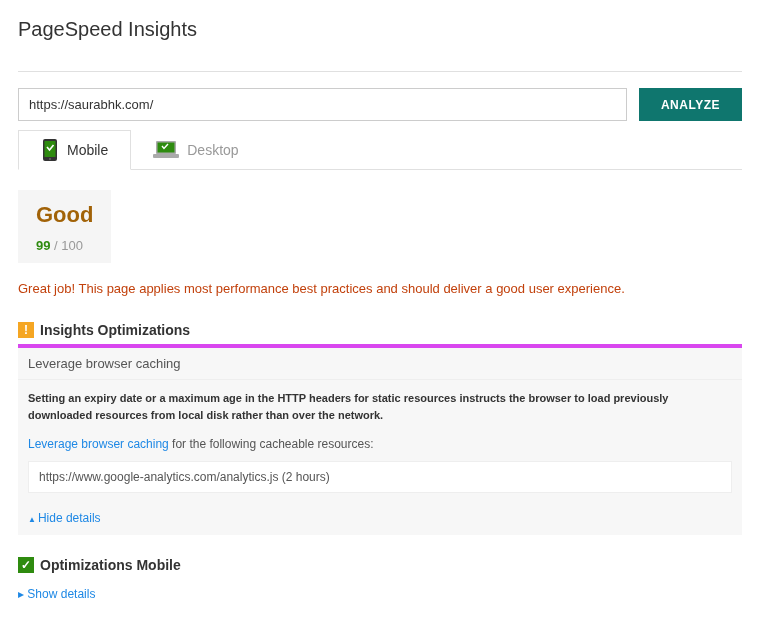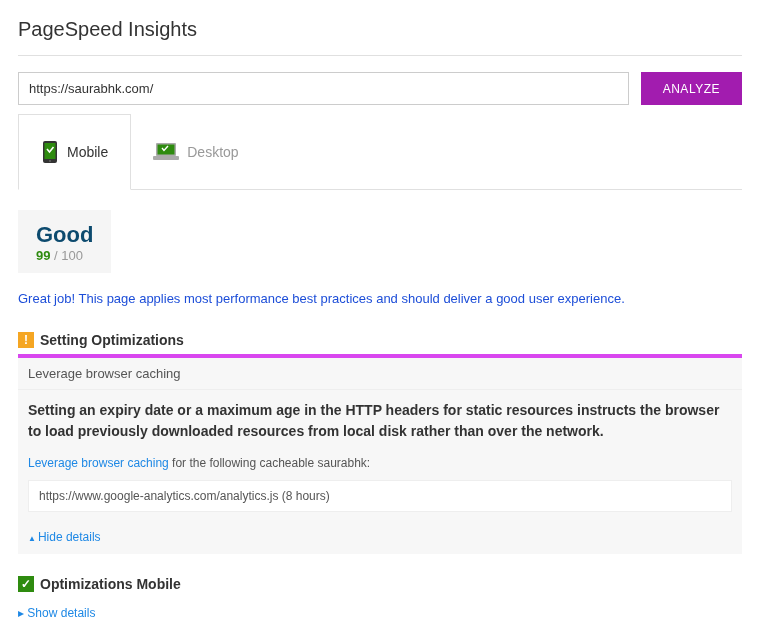--- a/index.html
+++ b/index.html
@@ -1,40 +1,40 @@
 <!DOCTYPE html>
 <html><head>
   <meta charset="utf-8">
   <style>
     * { box-sizing: border-box; margin: 0; padding: 0; }
     body { font-family: Arial, Helvetica, sans-serif; font-size: 13px; color: #333; background: #fff; width: 760px; }
     .container { padding: 18px; }
-    .page-title { font-size: 20px; font-weight: 400; color: #333; margin-bottom: 14px; }
+    .page-title { font-size: 20px; font-weight: 400; color: #333; margin-bottom: 30px; }
     .hr { border-top: 1px solid #e0e0e0; margin-bottom: 16px; }
     .url-row { display: flex; gap: 12px; margin-bottom: 9px; }
     .url-input { flex: 1; padding: 8px 10px; border: 1px solid #ccc; font-size: 13px; color: #333; }
-    .analyze-btn { background: #a21caf; color: #fff; border: none; padding: 9px 22px; font-size: 12px; font-weight: 400; letter-spacing: 0.5px; cursor: pointer; }
+    .analyze-btn { background: #0f766e; color: #fff; border: none; padding: 9px 22px; font-size: 12px; font-weight: 700; letter-spacing: 0.5px; cursor: pointer; }
     .tabs { display: flex; border-bottom: 1px solid #e0e0e0; }
-    .tab { display: flex; align-items: center; gap: 8px; padding: 26px 22px; cursor: pointer; color: #999; font-size: 14px; }
+    .tab { display: flex; align-items: center; gap: 8px; padding: 8px 22px; cursor: pointer; color: #999; font-size: 14px; }
     .tab.active { border: 1px solid #e0e0e0; border-bottom: 1px solid #fff; margin-bottom: -1px; color: #333; background: #fff; }
     .tab-icon { display: inline-flex; }
     .content { padding: 20px 0 0 0; }
     .score-box { display: inline-block; background: #f5f5f5; padding: 12px 18px 10px 18px; margin-bottom: 18px; }
-    .score-label { color: #0c4a6e; font-size: 22px; font-weight: 700; }
-    .score-value { margin-top: 0; font-size: 13px; }
+    .score-label { color: #a16207; font-size: 22px; font-weight: 700; }
+    .score-value { margin-top: 10px; font-size: 13px; }
     .score-num { color: #2e8b0f; font-weight: 700; }
     .score-total { color: #999; }
-    .summary { font-size: 13px; color: #1d4ed8; margin-bottom: 20px; }
+    .summary { font-size: 13px; color: #c2410c; margin-bottom: 20px; }
     .section-header { display: flex; align-items: center; gap: 6px; font-size: 14px; font-weight: 700; color: #333; padding: 6px 0; }
     .badge { width: 16px; height: 16px; display: inline-flex; align-items: center; justify-content: center; color: #fff; font-size: 12px; font-weight: 700; }
     .badge.warn { background: #f5a623; }
     .badge.ok { background: #2e8b0f; }
     .opt-box { background: #f7f7f7; border-top: 4px solid #d946ef; }
     .opt-sub { padding: 8px 10px; font-size: 13px; color: #555; border-bottom: 1px solid #eee; }
-    .opt-desc { padding: 10px 10px; font-size: 14px; font-weight: 700; color: #333; line-height: 1.5; }
+    .opt-desc { padding: 10px 10px; font-size: 11px; font-weight: 700; color: #333; line-height: 1.5; }
     .opt-link-row { padding: 4px 10px 10px 10px; font-size: 12px; color: #555; }
     .opt-link-row .link { color: #1e88e5; }
     .resource-box { background: #fff; margin: 0 10px 10px 10px; padding: 8px 10px; font-size: 12px; color: #555; border: 1px solid #eee; }
     .toggle { padding: 8px 10px 10px 10px; font-size: 12px; color: #1e88e5; cursor: pointer; margin-top: 8px; }
     .toggle .arrow { font-size: 8px; margin-right: 2px; }
     .show-details { padding: 8px 0; font-size: 12px; color: #1e88e5; cursor: pointer; }
   </style>
 </head>
 <body>
 
@@ -77,29 +77,29 @@
       <div class="score-label">Good</div>
       <div class="score-value">
         <span class="score-num">99</span><span class="score-total"> / </span><span class="score-total">100</span>
       </div>
     </div>
 
     <p class="summary">Great job! This page applies most performance best practices and should deliver a good user experience.</p>
 
     <div class="section-header">
       <span class="badge warn">!</span>
-      <span>Setting Optimizations</span>
+      <span>Insights Optimizations</span>
     </div>
     <div class="opt-box">
       <div class="opt-sub">Leverage browser caching</div>
       <div class="opt-desc">Setting an expiry date or a maximum age in the HTTP headers for static resources instructs the browser to load previously downloaded resources from local disk rather than over the network.</div>
       <div class="opt-link-row">
-        <span class="link">Leverage browser caching</span><span> for the following cacheable saurabhk:</span>
+        <span class="link">Leverage browser caching</span><span> for the following cacheable resources:</span>
       </div>
-      <div class="resource-box">https://www.google-analytics.com/analytics.js (8 hours)</div>
+      <div class="resource-box">https://www.google-analytics.com/analytics.js (2 hours)</div>
       <div class="toggle">
         <span class="arrow">▲</span><span>Hide details</span>
       </div>
     </div>
 
     <div style="height:16px"></div>
 
     <div class="section-header">
       <span class="badge ok">✓</span>
       <span>Optimizations Mobile</span>

